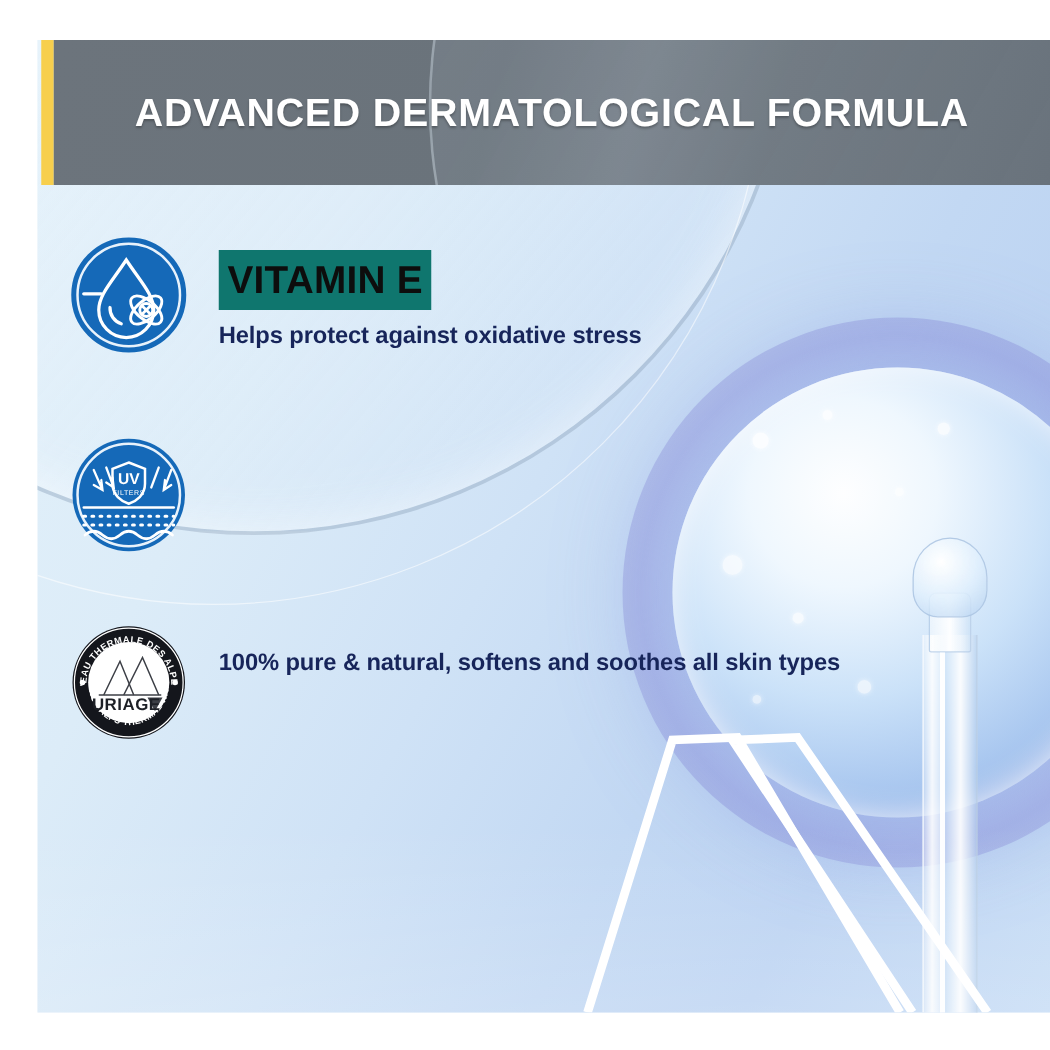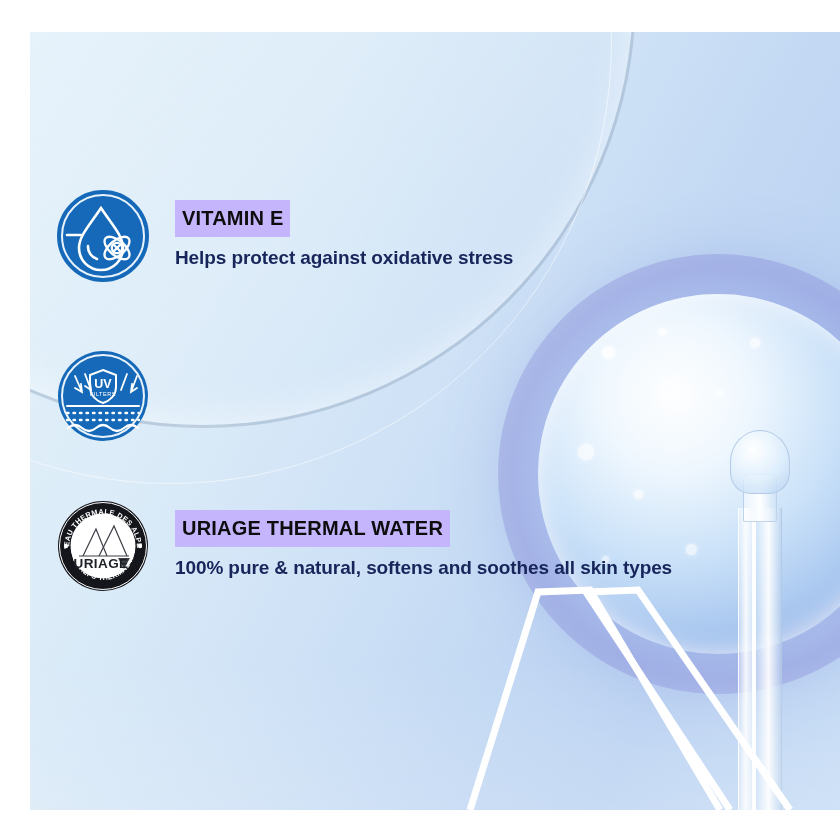--- a/index.html
+++ b/index.html
@@ -82,22 +82,22 @@
   
   .features{position:absolute;left:55px;top:188px;width:770px;}
   .feature{position:relative;display:flex;align-items:flex-start;}
   .feature + .feature{margin-top:0;}
   .f1{height:160px;}
   .f2{height:150px;flex-direction:column;}
   .f3{height:auto;}
   .icon-wrap{flex:0 0 96px;width:96px;height:96px;position:relative;}
   .text-wrap{margin-left:24px;padding-top:12px;}
   .f-title{
-    display:inline-block;background:#c4b5fd;color:#0d0d0d;
-    font-size:20px;font-weight:bold;letter-spacing:.2px;line-height:1;
+    display:inline-block;background:#0f766e;color:#0d0d0d;
+    font-size:31px;font-weight:bold;letter-spacing:.2px;line-height:1;
     padding:8px 7px 9px 7px;
   }
   .f-desc{
     margin-top:9px;color:#17255a;font-size:19px;font-weight:bold;line-height:1.22;
     max-width:620px;letter-spacing:-.1px;
   }
   svg{display:block;}
 </style>
 </head>
 <body>
@@ -129,20 +129,27 @@
     <svg class="mountains" viewBox="0 0 810 778" preserveAspectRatio="none" aria-hidden="true">
       <g fill="none" stroke="#ffffff" stroke-width="7" stroke-linejoin="miter">
         <path d="M 440 778 L 508 560 L 560 558 L 690 778"></path>
         <path d="M 700 778 L 556 560 L 608 558 L 760 778"></path>
       </g>
     </svg>
 
     <div class="glow-edge"></div>
   </div>
 
+  <div class="header">
+    <div class="header-accent"></div>
+    <div class="header-bar">
+      <div class="header-sheen"></div>
+      <div class="header-title">ADVANCED DERMATOLOGICAL FORMULA</div>
+    </div>
+  </div>
 
   <div class="features">
 
     <div class="feature f1">
       <div class="icon-wrap">
         <svg viewBox="0 0 96 96" width="96" height="96" aria-hidden="true">
           <circle cx="48" cy="48" r="45" fill="#1569b8"></circle>
           <circle cx="48" cy="48" r="45" fill="none" stroke="#1569b8" stroke-width="2"></circle>
           <circle cx="48" cy="48" r="41" fill="none" stroke="#e8f2fb" stroke-width="2"></circle>
           <g fill="none" stroke="#ffffff" stroke-width="2.6" stroke-linecap="round">
@@ -216,19 +223,18 @@
           <g fill="none" stroke="#3c3f46" stroke-width="1.2">
             <path d="M28 58 L41 31 L52 58"></path>
             <path d="M44 58 L59 28 L72 58"></path>
             <line x1="24" y1="58" x2="74" y2="58"></line>
           </g>
           <path d="M63 60 L75 60 L69 71 Z" fill="#3c3f46"></path>
           <text x="46" y="70" text-anchor="middle" fill="#1d2026" font-family="Liberation Sans, sans-serif" font-size="13.5" font-weight="bold" letter-spacing="0.4">URIAGE</text>
         </svg>
       </div>
       <div class="text-wrap">
-        <div class="f-title">URIAGE THERMAL WATER</div>
         <div class="f-desc">100% pure &amp; natural, softens and soothes all skin types</div>
       </div>
     </div>
 
   </div>
 </div>
 
 </body></html>

